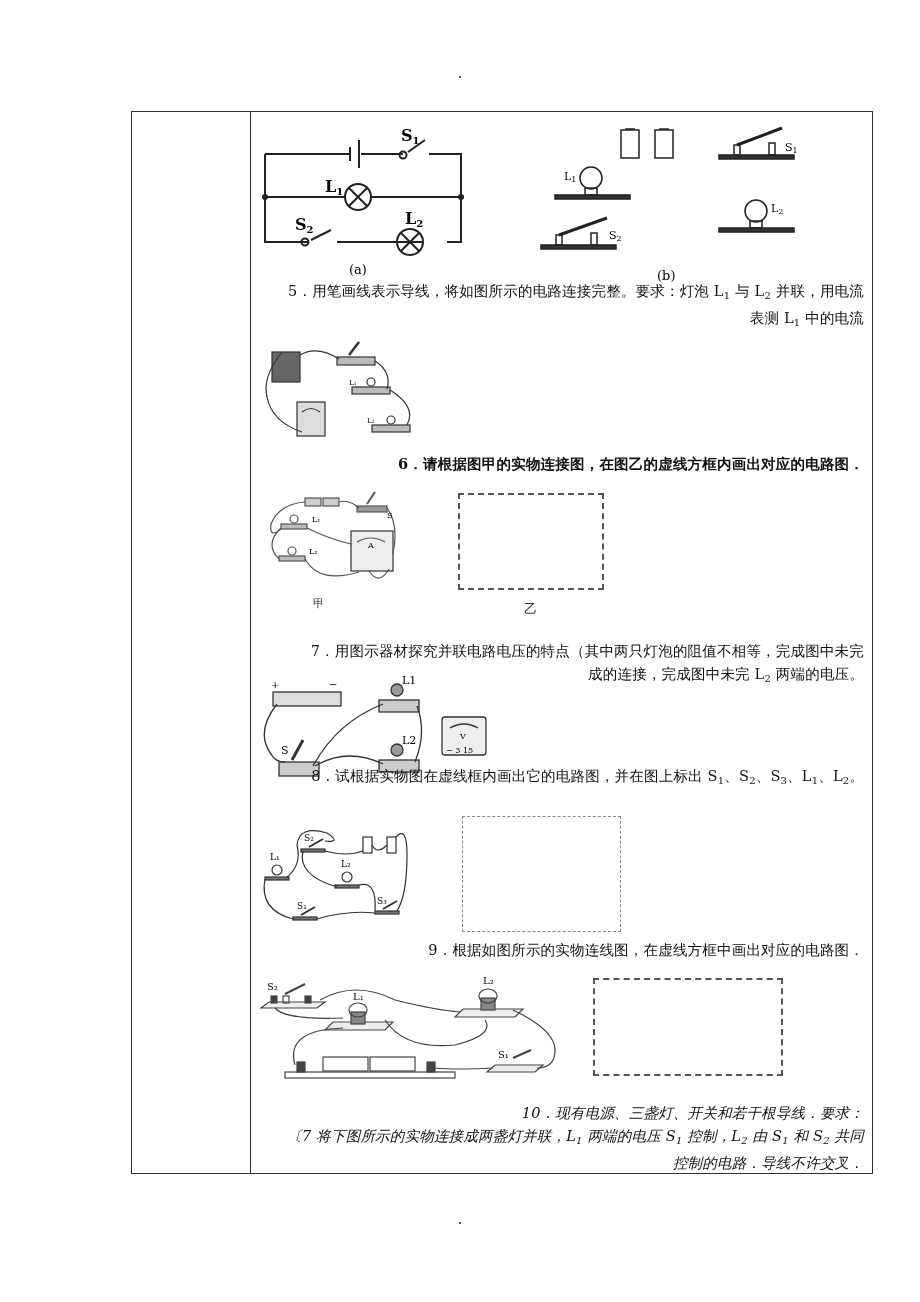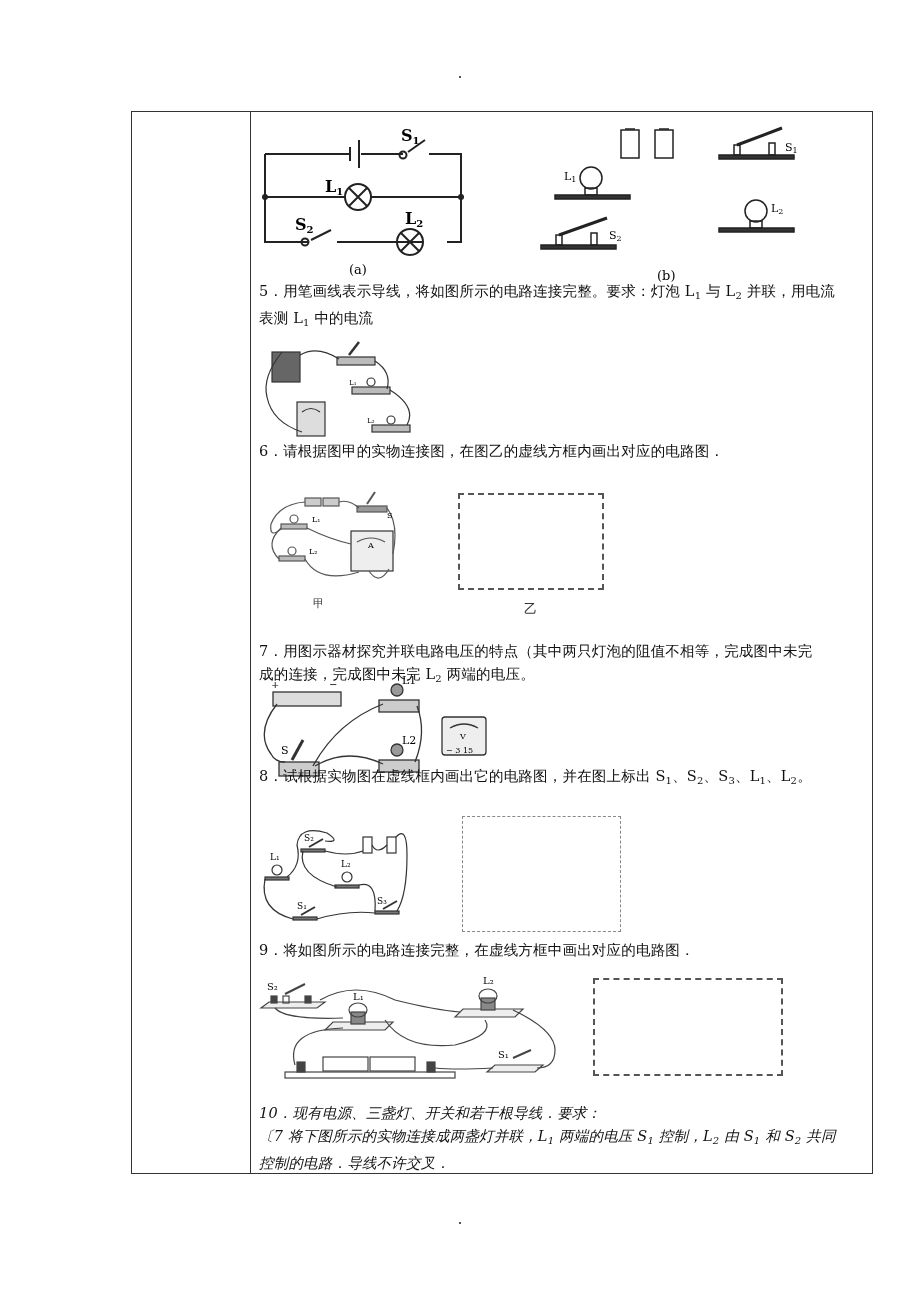--- a/index.html
+++ b/index.html
@@ -1,18 +1,18 @@
 <!DOCTYPE html>
 <html><head>
 <meta charset="utf-8">
 <style>
   html,body{margin:0;padding:0;background:#fff;}
   body{width:920px;height:1302px;position:relative;overflow:hidden;font-family:"DejaVu Serif","Liberation Serif",serif;color:#111;}
   .dot{position:absolute;width:2px;height:2px;background:#555;}
-  .tbl{position:absolute;left:131px;top:111px;width:742px;height:1063px;border:1px solid #333;box-sizing:border-box;}
+  .tbl{position:absolute;left:131px;top:111px;width:742px;height:1063px;border:1px solid #333;box-sizing:border-box;text-align:right;}
   .leftcol{position:absolute;left:0;top:0;width:118px;height:100%;border-right:1px solid #333;}
   .cell{position:absolute;left:119px;top:0;right:0;bottom:0;}
   .q{position:absolute;left:8px;font-size:14.5px;line-height:23px;letter-spacing:0.2px;}
   .q sub{font-size:10px;vertical-align:-3px;}
   .fig{position:absolute;}
   .cap{position:absolute;font-size:13px;color:#333;}
   svg text{font-family:"DejaVu Serif","Liberation Serif",serif;}
 </style>
 </head>
 <body>
@@ -105,21 +105,21 @@
           <path d="M25 15 Q5 40 10 60 Q15 85 45 95"></path>
           <path d="M43 18 Q60 8 82 22"></path>
           <path d="M118 24 Q135 35 130 52"></path>
           <path d="M133 53 Q160 70 150 88"></path>
         </g>
         <text x="92" y="48" font-size="7">L₁</text>
         <text x="110" y="86" font-size="7">L₂</text>
       </svg>
     </div>
 
-    <div class="q" style="top:328px;width:605px;">
+    <div class="q" style="top:340px;width:605px;font-weight:bold;">
       <span>6．</span><span>请根据图甲的实物连接图，在图乙的虚线方框内画出对应的电路图．</span>
     </div>
     <div class="fig" style="left:8px;top:372px;width:160px;height:120px;">
       <svg width="160" height="120">
         <g stroke="#555" stroke-width="1.2" fill="none">
           <rect x="46" y="14" width="16" height="8" fill="#ccc"></rect>
           <rect x="64" y="14" width="16" height="8" fill="#ccc"></rect>
           <rect x="98" y="22" width="30" height="6" fill="#999"></rect>
           <line x1="108" y1="20" x2="116" y2="8" stroke-width="2"></line>
           <rect x="22" y="40" width="26" height="5" fill="#bbb"></rect>
@@ -207,21 +207,21 @@
         <text x="13" y="45" font-size="9">L₁</text>
         <text x="47" y="26" font-size="9">S₂</text>
         <text x="84" y="52" font-size="9">L₂</text>
         <text x="40" y="94" font-size="9">S₁</text>
         <text x="120" y="89" font-size="9">S₃</text>
       </svg>
     </div>
     <div style="position:absolute;left:211px;top:704px;width:157px;height:114px;border:1px dashed #888;"></div>
 
     <div class="q" style="top:827px;width:605px;">
-      <span>9．</span><span>将如图所示的电路连接完整，在虚线方框中画出对应的电路图．</span>
+      <span>9．</span><span>根据如图所示的实物连线图，在虚线方框中画出对应的电路图．</span>
     </div>
     <div class="fig" style="left:4px;top:858px;width:320px;height:112px;">
       <svg width="320" height="112">
         <g stroke="#444" stroke-width="1.2" fill="none">
           <path d="M6 38 L62 38 L70 32 L14 32 Z" fill="#eee"></path>
           <rect x="16" y="26" width="6" height="7" fill="#444"></rect>
             <rect x="28" y="26" width="6" height="7"></rect>
             <rect x="50" y="26" width="6" height="7" fill="#444"></rect>
           <line x1="30" y1="24" x2="50" y2="14" stroke-width="2"></line>
           <path d="M70 60 L130 60 L138 52 L78 52 Z" fill="#eee"></path>

